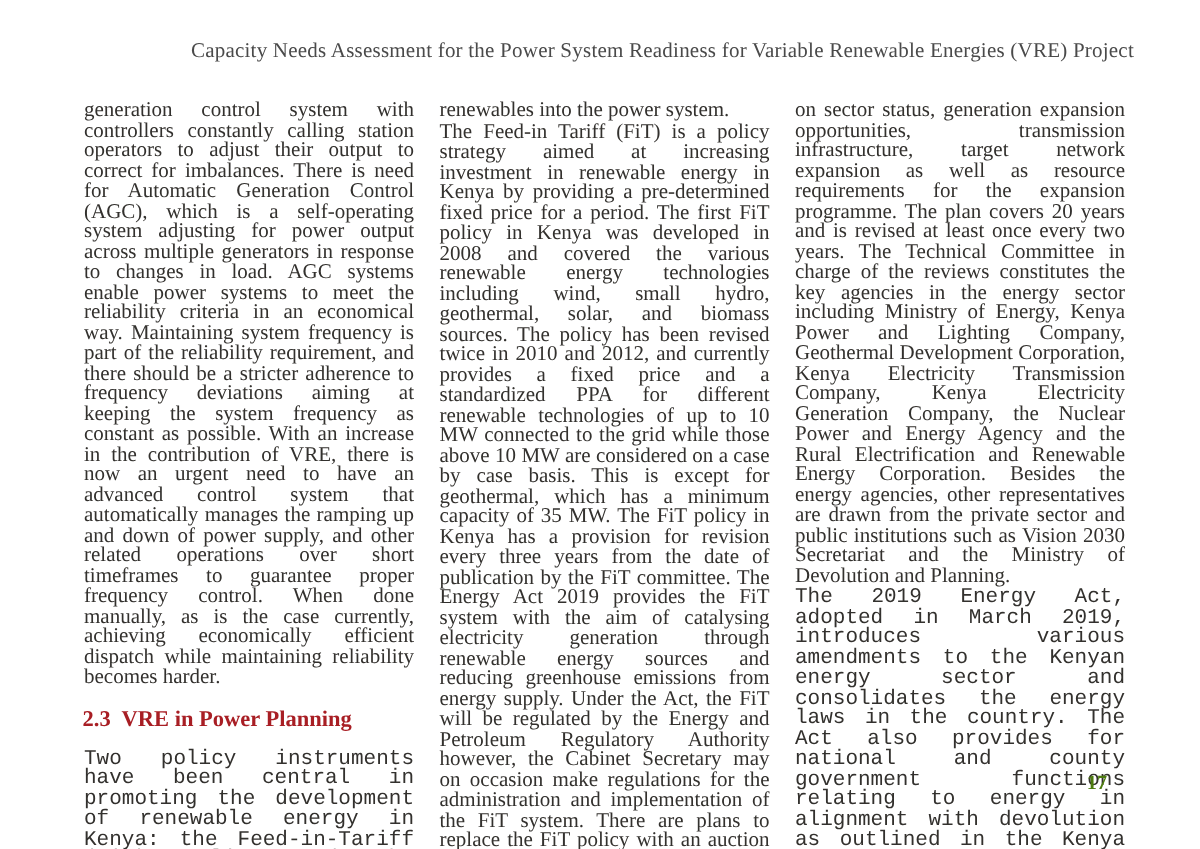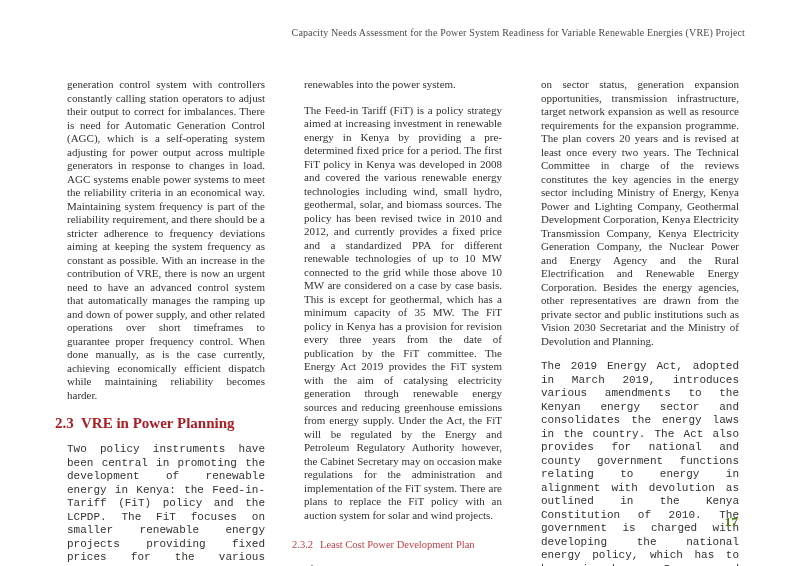--- a/index.html
+++ b/index.html
@@ -11,41 +11,41 @@
     position: relative;
     width: 800px;
     height: 566px;
     background: #ffffff;
     overflow: hidden;
     font-family: "Liberation Serif", "DejaVu Serif", serif;
   }
   .running-header {
     position: absolute;
     top: 27px;
-    right: 55px;
-    font-size: 10px;
+    right: 44px;
+    font-size: 14px;
     letter-spacing: 0.15px;
     color: #4a4a4a;
     white-space: nowrap;
   }
   .columns {
     position: absolute;
     left: 55px;
     top: 66px;
     width: 696px;
     display: flex;
     gap: 15px;
   }
   .col {
     flex: 0 0 222px;
     width: 222px;
   }
   .body-para {
-    margin: 12px;
-    font-size: 11px;
+    margin: 1px;
+    font-size: 14px;
     line-height: 13.5px;
     text-align: justify;
     color: #33312e;
   }
   .body-para.cont {
     text-align-last: justify;
     font-family: Liberation Mono, monospace;
   }
   .section-heading {
     margin: 14px 0 13px 0;

